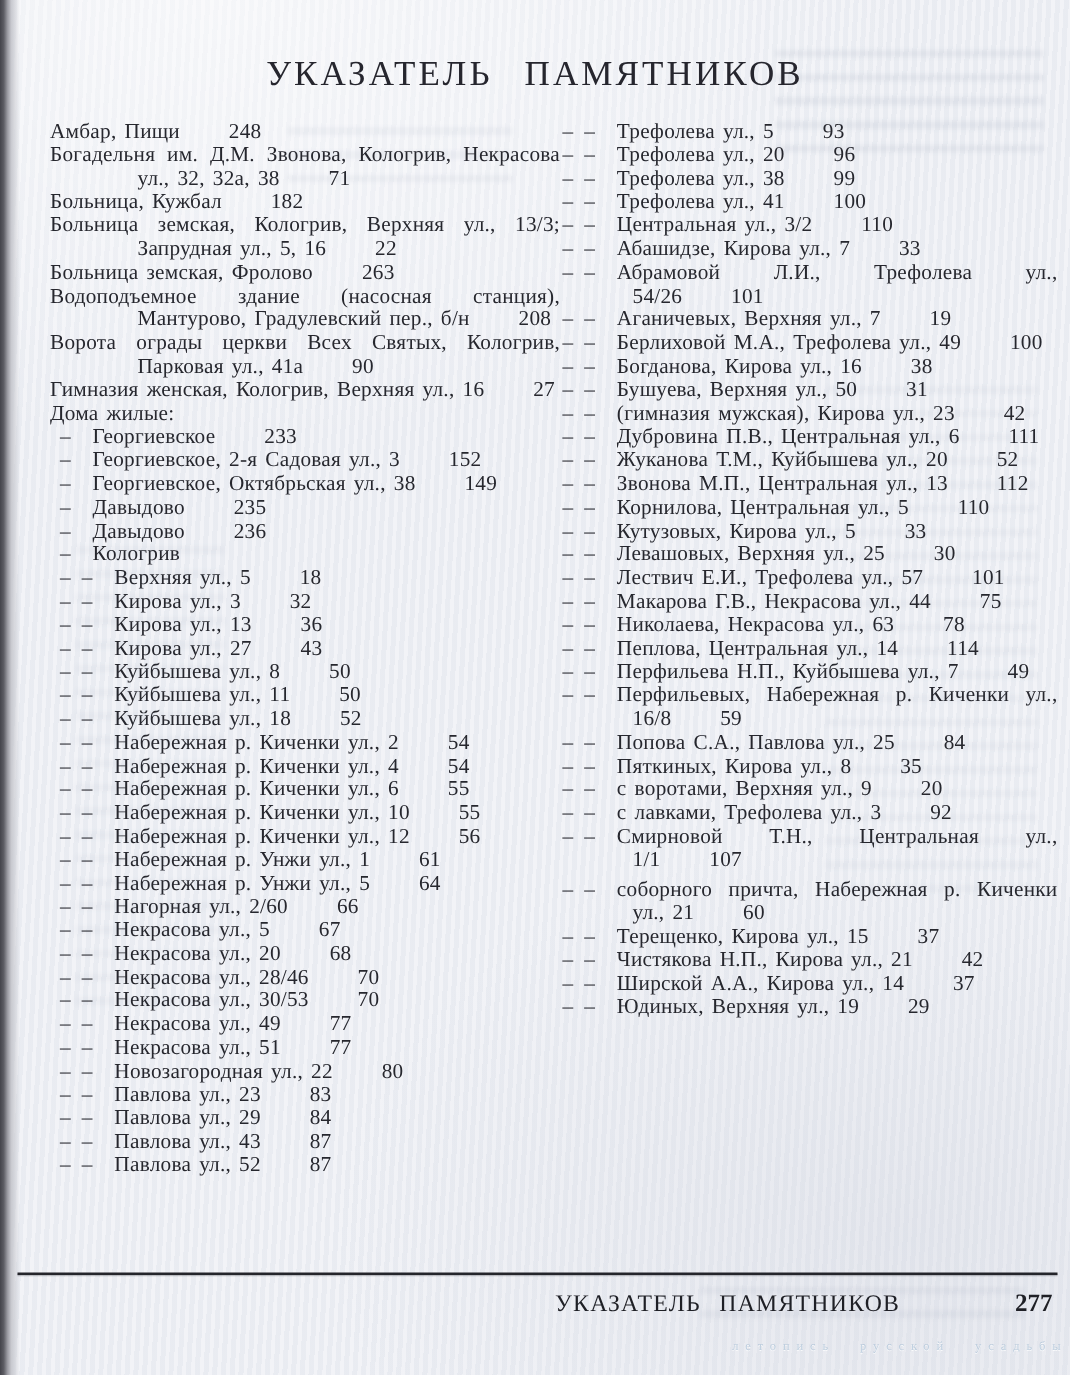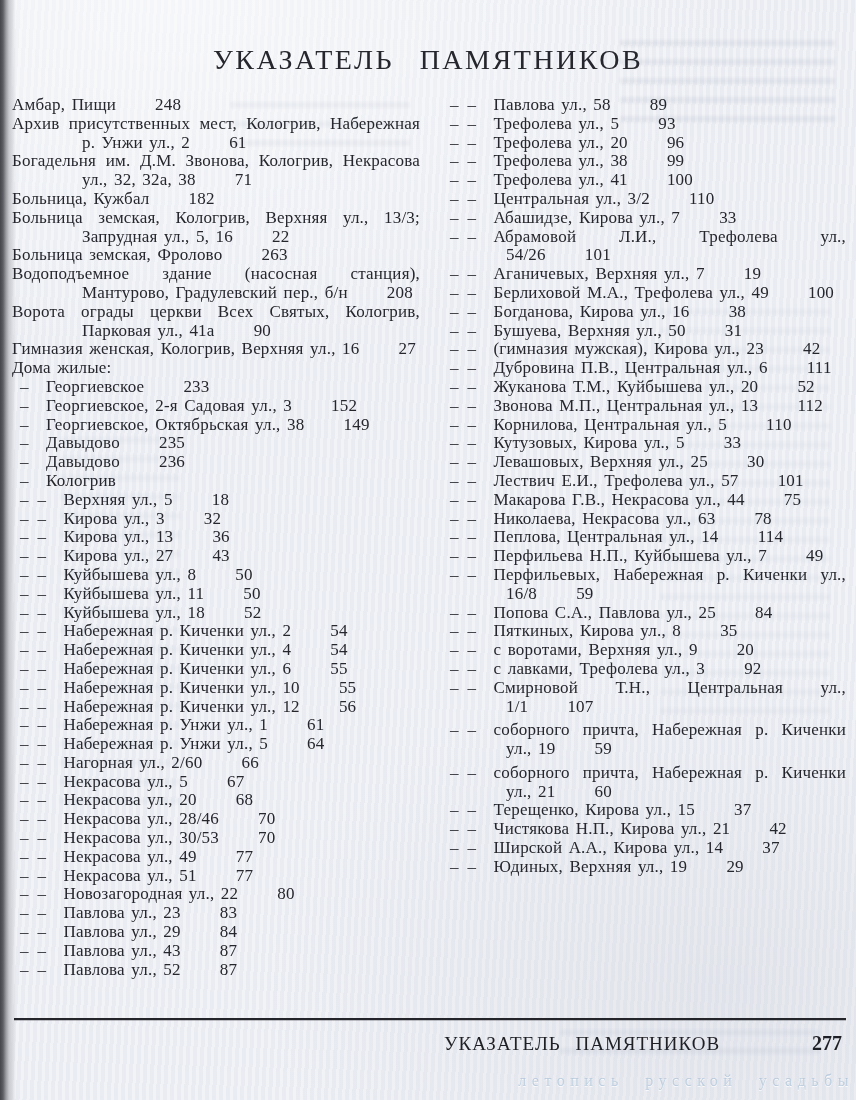--- a/index.html
+++ b/index.html
@@ -31,61 +31,60 @@
 
   .title{
     position:absolute;left:0;right:0;top:44px;
     text-align:center;
     font-size:28px;letter-spacing:2.5px;word-spacing:16px;
     color:#26262e;
   }
 
   .col{position:absolute;top:96px;font-size:17px;line-height:18.8px;
        letter-spacing:.2px;word-spacing:2px;}
-  .col-left{left:12px;width:408px;}
+  .col-left{left:40px;width:408px;}
   .col-right{left:442px;width:404px;}
 
   .entry{text-align:justify;}
   .lvl0{padding-left:70px;text-indent:-70px;}
   .lvl1,.lvl2{padding-left:64px;text-indent:-56px;}
   .gap{margin-top:5px;}
   .pg{margin-left:2.3em;}
 
   .rule{position:absolute;left:14px;right:10px;top:1018px;height:2px;background:#24252b;
         box-shadow:0 1px 0 rgba(36,37,43,.25);}
 
   .footer{position:absolute;left:444px;right:14px;top:1032px;
     display:flex;justify-content:space-between;align-items:baseline;}
   .footer-label{font-size:19px;letter-spacing:1px;word-spacing:9px;color:#1f2026;}
   .footer-num{font-size:20px;font-weight:bold;color:#1f2026;}
 
   .watermark{
     position:absolute;right:2px;top:1072px;
-    font-size:16px;letter-spacing:5.5px;word-spacing:12px;
+    font-size:10px;letter-spacing:5.5px;word-spacing:12px;
     color:rgba(148,176,204,.55);
     text-shadow:0 1px 0 rgba(255,255,255,.8);
   }
 </style>
 </head>
 <body>
 
 <div class="page">
   <div class="gutter"></div>
 
   <div class="bleed bleed-1"></div>
   <div class="bleed bleed-2"></div>
   <div class="bleed bleed-3"></div>
   <div class="bleed bleed-4"></div>
   <div class="bleed bleed-5"></div>
 
   <div class="title">УКАЗАТЕЛЬ ПАМЯТНИКОВ</div>
 
   <div class="col col-left" id="col-left">
       <div class="entry lvl0"><span class="txt">Амбар, Пищи</span><span class="pg">248</span></div>
-      <div class="entry lvl0"><span class="txt">Архив присутственных мест, Кологрив, Набережная р. Унжи ул., 2</span><span class="pg">61</span></div>
       <div class="entry lvl0"><span class="txt">Богадельня им. Д.М. Звонова, Кологрив, Некрасова ул., 32, 32а, 38</span><span class="pg">71</span></div>
       <div class="entry lvl0"><span class="txt">Больница, Кужбал</span><span class="pg">182</span></div>
       <div class="entry lvl0"><span class="txt">Больница земская, Кологрив, Верхняя ул., 13/3; Запрудная ул., 5, 16</span><span class="pg">22</span></div>
       <div class="entry lvl0"><span class="txt">Больница земская, Фролово</span><span class="pg">263</span></div>
       <div class="entry lvl0"><span class="txt">Водоподъемное здание (насосная станция), Мантурово, Градулевский пер., б/н</span><span class="pg">208</span></div>
       <div class="entry lvl0"><span class="txt">Ворота ограды церкви Всех Святых, Кологрив, Парковая ул., 41а</span><span class="pg">90</span></div>
       <div class="entry lvl0"><span class="txt">Гимназия женская, Кологрив, Верхняя ул., 16</span><span class="pg">27</span></div>
       <div class="entry lvl0"><span class="txt">Дома жилые:</span></div>
       <div class="entry lvl1"><span class="txt">–  Георгиевское</span><span class="pg">233</span></div>
       <div class="entry lvl1"><span class="txt">–  Георгиевское, 2-я Садовая ул., 3</span><span class="pg">152</span></div>
@@ -114,21 +113,20 @@
       <div class="entry lvl2"><span class="txt">– –  Некрасова ул., 30/53</span><span class="pg">70</span></div>
       <div class="entry lvl2"><span class="txt">– –  Некрасова ул., 49</span><span class="pg">77</span></div>
       <div class="entry lvl2"><span class="txt">– –  Некрасова ул., 51</span><span class="pg">77</span></div>
       <div class="entry lvl2"><span class="txt">– –  Новозагородная ул., 22</span><span class="pg">80</span></div>
       <div class="entry lvl2"><span class="txt">– –  Павлова ул., 23</span><span class="pg">83</span></div>
       <div class="entry lvl2"><span class="txt">– –  Павлова ул., 29</span><span class="pg">84</span></div>
       <div class="entry lvl2"><span class="txt">– –  Павлова ул., 43</span><span class="pg">87</span></div>
       <div class="entry lvl2"><span class="txt">– –  Павлова ул., 52</span><span class="pg">87</span></div>
     </div>
   <div class="col col-right" id="col-right">
-      <div class="entry lvl2"><span class="txt">– –  Павлова ул., 58</span><span class="pg">89</span></div>
       <div class="entry lvl2"><span class="txt">– –  Трефолева ул., 5</span><span class="pg">93</span></div>
       <div class="entry lvl2"><span class="txt">– –  Трефолева ул., 20</span><span class="pg">96</span></div>
       <div class="entry lvl2"><span class="txt">– –  Трефолева ул., 38</span><span class="pg">99</span></div>
       <div class="entry lvl2"><span class="txt">– –  Трефолева ул., 41</span><span class="pg">100</span></div>
       <div class="entry lvl2"><span class="txt">– –  Центральная ул., 3/2</span><span class="pg">110</span></div>
       <div class="entry lvl2"><span class="txt">– –  Абашидзе, Кирова ул., 7</span><span class="pg">33</span></div>
       <div class="entry lvl2"><span class="txt">– –  Абрамовой Л.И., Трефолева ул., 54/26</span><span class="pg">101</span></div>
       <div class="entry lvl2"><span class="txt">– –  Аганичевых, Верхняя ул., 7</span><span class="pg">19</span></div>
       <div class="entry lvl2"><span class="txt">– –  Берлиховой М.А., Трефолева ул., 49</span><span class="pg">100</span></div>
       <div class="entry lvl2"><span class="txt">– –  Богданова, Кирова ул., 16</span><span class="pg">38</span></div>
@@ -144,21 +142,20 @@
       <div class="entry lvl2"><span class="txt">– –  Макарова Г.В., Некрасова ул., 44</span><span class="pg">75</span></div>
       <div class="entry lvl2"><span class="txt">– –  Николаева, Некрасова ул., 63</span><span class="pg">78</span></div>
       <div class="entry lvl2"><span class="txt">– –  Пеплова, Центральная ул., 14</span><span class="pg">114</span></div>
       <div class="entry lvl2"><span class="txt">– –  Перфильева Н.П., Куйбышева ул., 7</span><span class="pg">49</span></div>
       <div class="entry lvl2"><span class="txt">– –  Перфильевых, Набережная р. Киченки ул., 16/8</span><span class="pg">59</span></div>
       <div class="entry lvl2"><span class="txt">– –  Попова С.А., Павлова ул., 25</span><span class="pg">84</span></div>
       <div class="entry lvl2"><span class="txt">– –  Пяткиных, Кирова ул., 8</span><span class="pg">35</span></div>
       <div class="entry lvl2"><span class="txt">– –  с воротами, Верхняя ул., 9</span><span class="pg">20</span></div>
       <div class="entry lvl2"><span class="txt">– –  с лавками, Трефолева ул., 3</span><span class="pg">92</span></div>
       <div class="entry lvl2"><span class="txt">– –  Смирновой Т.Н., Центральная ул., 1/1</span><span class="pg">107</span></div>
-      <div class="entry lvl2 gap"><span class="txt">– –  соборного причта, Набережная р. Киченки ул., 19</span><span class="pg">59</span></div>
       <div class="entry lvl2 gap"><span class="txt">– –  соборного причта, Набережная р. Киченки ул., 21</span><span class="pg">60</span></div>
       <div class="entry lvl2"><span class="txt">– –  Терещенко, Кирова ул., 15</span><span class="pg">37</span></div>
       <div class="entry lvl2"><span class="txt">– –  Чистякова Н.П., Кирова ул., 21</span><span class="pg">42</span></div>
       <div class="entry lvl2"><span class="txt">– –  Ширской А.А., Кирова ул., 14</span><span class="pg">37</span></div>
       <div class="entry lvl2"><span class="txt">– –  Юдиных, Верхняя ул., 19</span><span class="pg">29</span></div>
     </div>
 
   <div class="rule"></div>
 
   <div class="footer">

